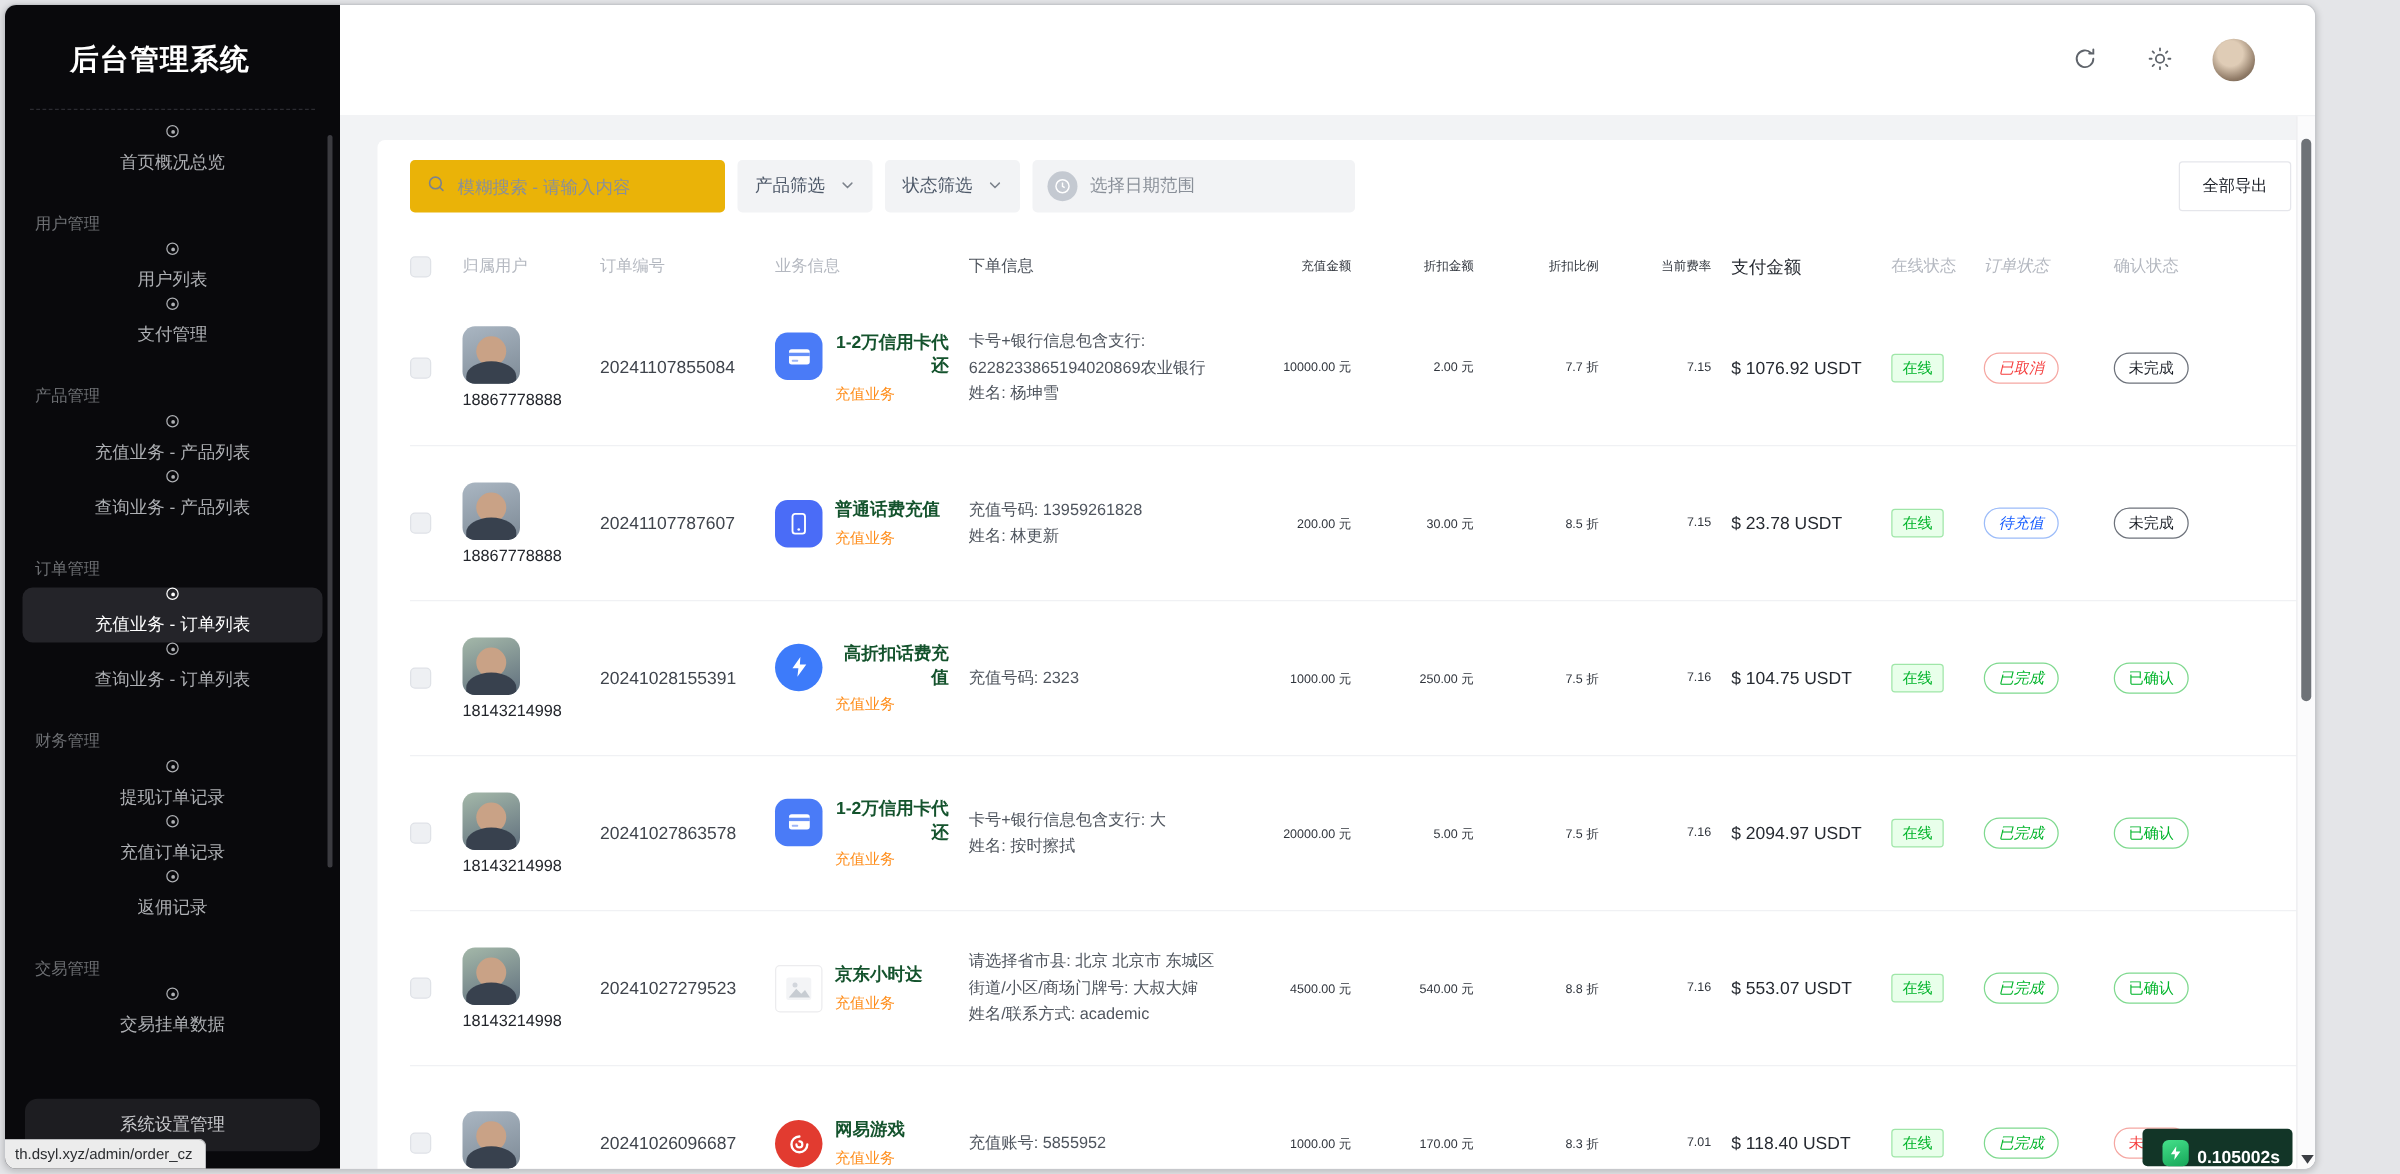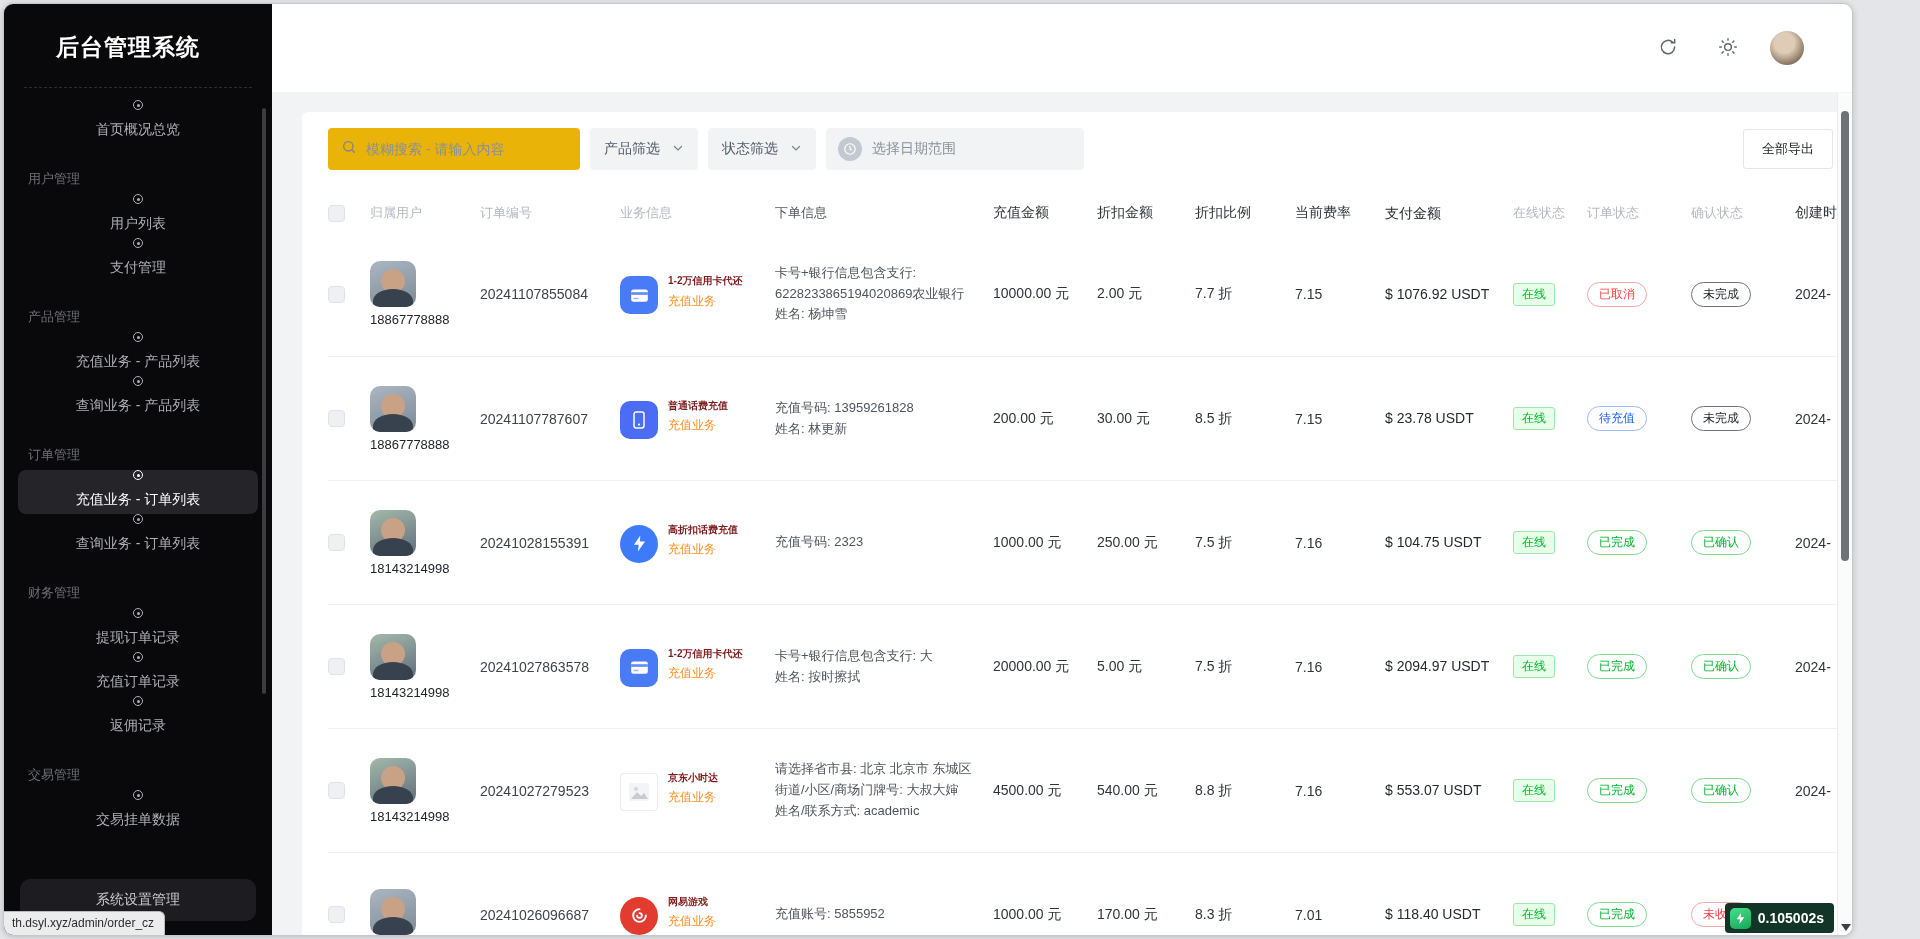--- a/index.html
+++ b/index.html
@@ -65,41 +65,41 @@
   .thead { min-height:38px; }
   .brow { min-height:124px; padding:6px 0; }
   .cell { flex:0 0 auto; padding-right:16px; }
   .hcell { color:#b4b8c0; font-size:13px; }
   .c-check { width:42px; }
   .c-user { width:110px; }
   .c-order { width:140px; }
   .c-biz { width:155px; }
   .c-info { width:218px; font-size:13px; color:#4f555e; line-height:1.6; }
   .c-amt { width:104px; } .c-disc { width:98px; } .c-ratio { width:100px; } .c-rate { width:90px; }
-  .c-amt,.c-disc,.c-ratio,.c-rate,.c-created { font-size:14px; color:#30353d; }
+  .c-amt,.c-disc,.c-ratio,.c-rate,.c-created { font-size:10px; color:#30353d;text-align:right; }
   .c-pay { width:128px; font-size:14px; font-weight:500; color:#262a31; line-height:1.45; }
-  .c-online { width:74px; } .c-ostatus { width:104px; } .c-cstatus { width:104px; }
+  .c-online { width:74px; } .c-ostatus { width:104px;font-style:italic; } .c-cstatus { width:104px; }
   .c-created { width:130px; }
   .checkbox { display:block; width:17px; height:17px; border-radius:4px;
     background:#eef0f3; border:1px solid #dfe2e7; cursor:pointer; }
   .avatar { width:46px; height:46px; border-radius:10px; position:relative; overflow:hidden; margin-bottom:5px; }
   .avatar::before { content:""; position:absolute; left:50%; top:18%; transform:translateX(-50%);
     width:24px; height:24px; border-radius:50%; background:#c9a286; }
   .avatar::after { content:""; position:absolute; left:50%; bottom:-6px; transform:translateX(-50%);
     width:40px; height:24px; border-radius:50% 50% 0 0; background:#38414e; }
   .avatar-a { background:linear-gradient(160deg,#aab6c2,#7d8a96); }
   .avatar-b { background:linear-gradient(160deg,#a4b8a9,#5f6e7d); }
   .phone { font-size:13px; color:#23262c; }
   .order-no { font-size:14px; color:#3f444c; }
   .c-biz { display:flex; gap:10px; align-items:flex-start; }
   .biz-icon { width:38px; height:38px; border-radius:10px; flex:0 0 auto;
     display:flex; align-items:center; justify-content:center; margin-top:2px; }
   .biz-icon.round { border-radius:50%; }
   .biz-icon.imgbox { border:1px solid #ececee; border-radius:4px; }
-  .biz-name { font-size:10px; font-weight:700; color:#7f1d1d; line-height:1.35; }
+  .biz-name { font-size:14px; font-weight:700; color:#14532d; line-height:1.35;text-align:right; }
   .biz-tag { margin-top:5px; font-size:12px; color:#ff8d1a; }
   .online-tag { display:inline-flex; align-items:center; height:23px; padding:0 8px;
     border-radius:3px; font-size:12px; color:#00b42a; background:#e8ffea; border:1px solid #9fe6a8; white-space:nowrap; }
   .pill { display:inline-flex; align-items:center; height:25px; padding:0 11px; border-radius:13px;
     font-size:12px; border:1px solid; background:#ffffff; white-space:nowrap; }
   .tone-red { color:#f53f3f; border-color:#f5a7a2; }
   .tone-blue { color:#165dff; border-color:#9cbcf9; }
   .tone-green { color:#00b42a; border-color:#7fd98f; }
   .tone-dark { color:#1d2129; border-color:#6d727b; }
 
@@ -109,21 +109,21 @@
   .v-thumb { position:absolute; top:18px; left:3px; width:8px; height:450px;
     background:#6e7277; border-radius:4px; cursor:pointer; }
   .v-down { position:absolute; bottom:4px; left:3px; width:0; height:0;
     border-left:5px solid transparent; border-right:5px solid transparent; border-top:7px solid #3c3f44; }
 
   
   .url-preview { position:absolute; left:0; bottom:0; z-index:30; background:#ececec;
     border:1px solid #b9babd; border-left:none; border-bottom:none; border-top-right-radius:6px;
     padding:4px 10px 5px 8px; font-size:12px; color:#2b2d30; }
   .timer-badge { position:absolute; right:18px; bottom:2px; z-index:30; height:30px;
-    display:flex; align-items:center; gap:7px; padding:0 10px 0 5px; border-radius:4px;
+    display:flex; align-items:flex-end; gap:7px; padding:0 10px 0 16px; border-radius:4px;
     background:#123527; color:#ffffff; font-size:14px; font-weight:700; }
   .timer-icon { width:21px; height:21px; border-radius:5px;
     background:linear-gradient(160deg,#45e08a,#16a659); display:flex; align-items:center; justify-content:center; }
 </style>
 </head>
 <body>
 
 <div class="frame">
 
   <aside class="sidebar">

